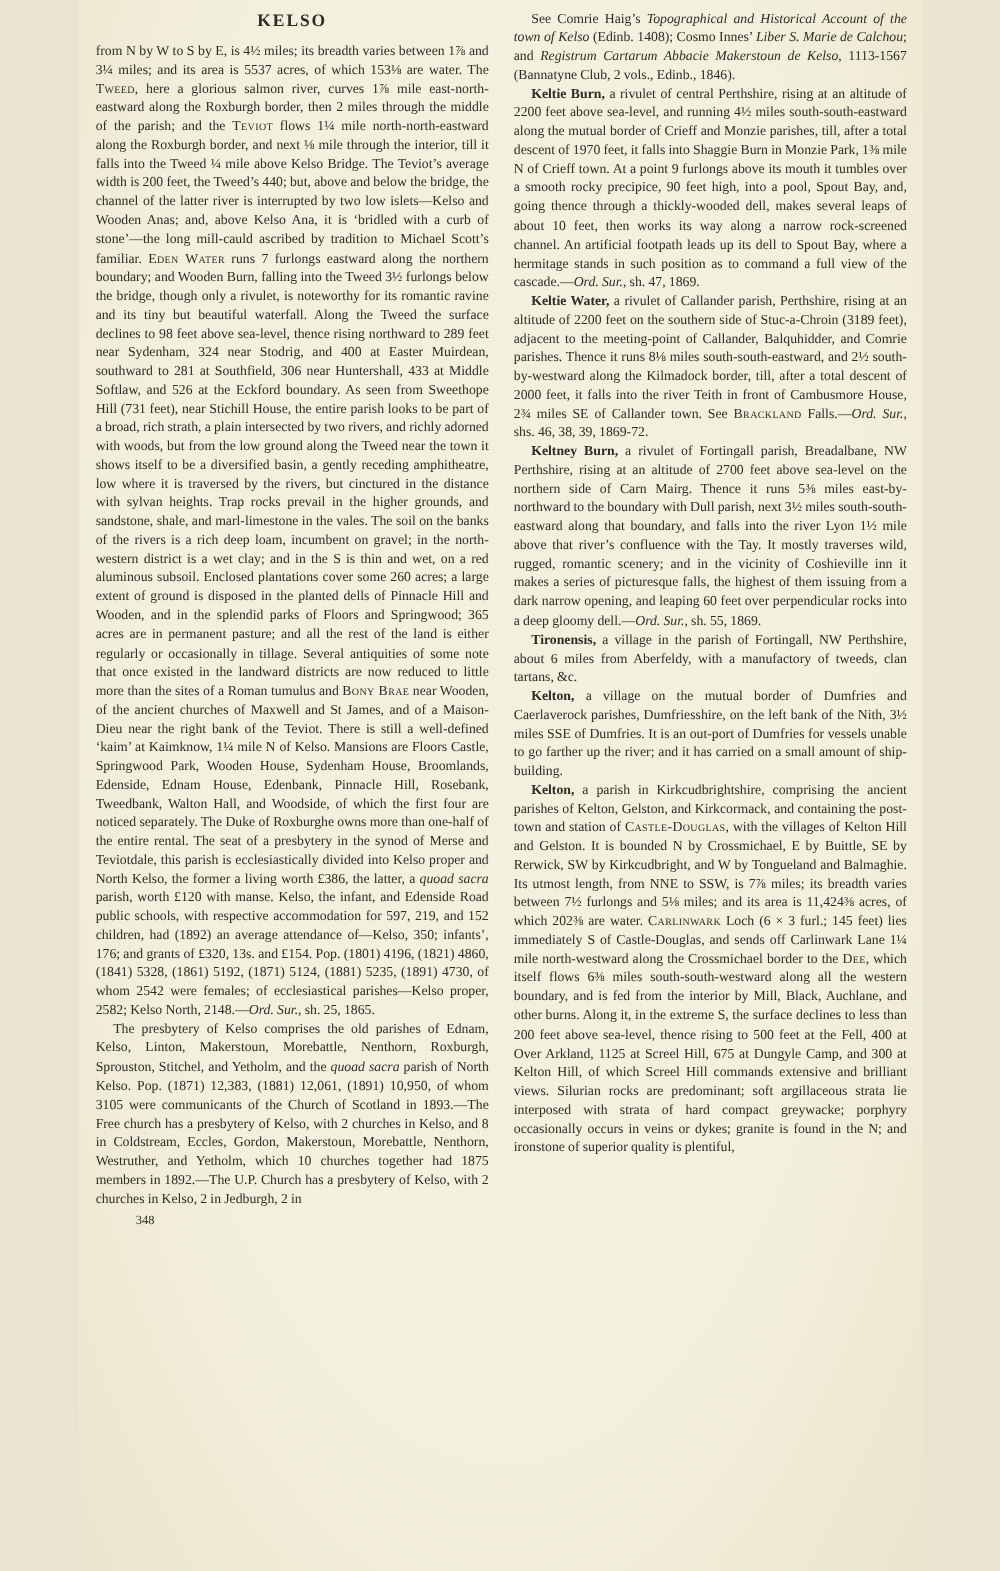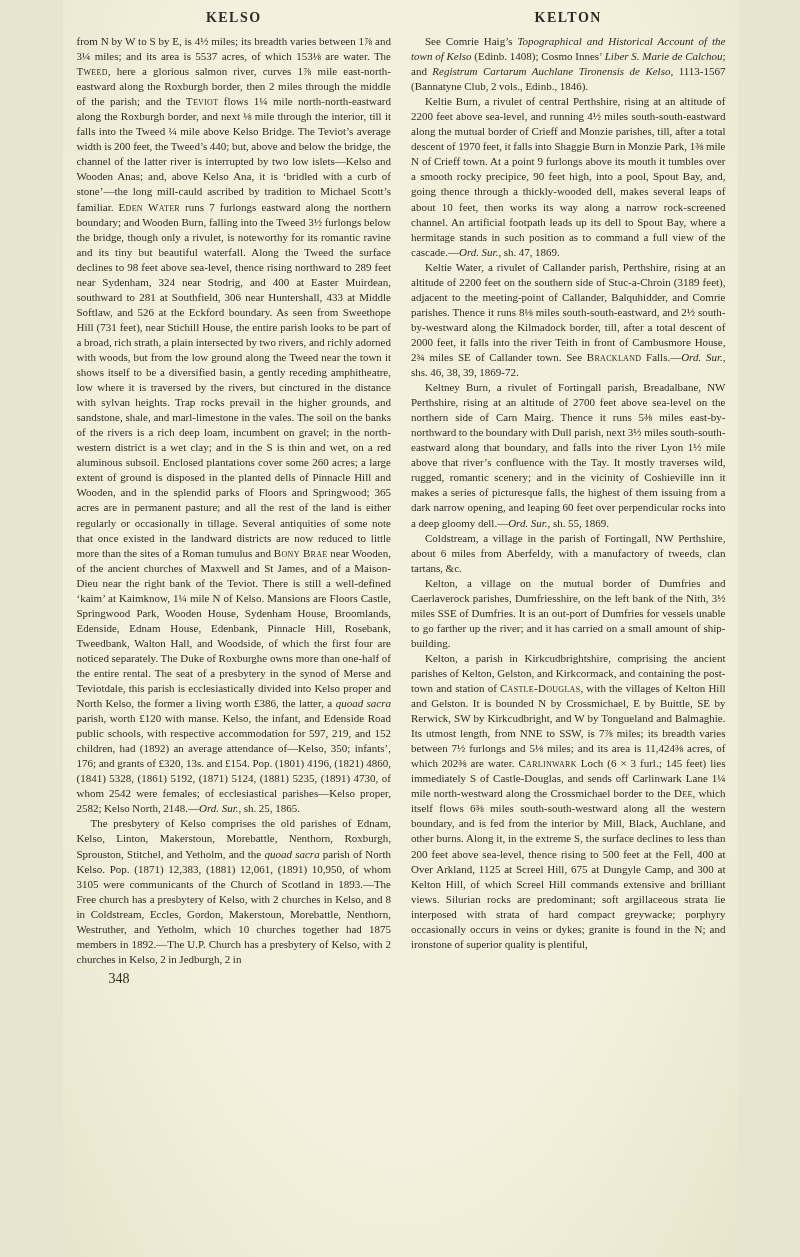--- a/index.html
+++ b/index.html
@@ -39,45 +39,44 @@
     font-size: 11px;
     line-height: 15.05px;
     text-align: justify;
     hyphens: auto;
     -webkit-hyphens: auto;
     word-spacing: -0.2px;
   }
   .para.indent { text-indent: 14px; }
   .sc { font-variant: small-caps; letter-spacing: 0.3px; }
   .it { font-style: italic; }
-  .b  { font-weight: normal; }
+  .b  { font-weight: bold; }
   .page-number {
-    font-size: 14px;
+    font-size: 10px;
     margin: 4px 0 0 32px;
   }
 </style>
 </head>
 <body>
 
 <div class="page">
   <div class="columns">
     <div class="column" id="col-left-wrap">
       <div class="col-header">KELSO</div>
       <div id="col-left">
           <p class="para"><span>from N by W to S by E, is 4½ miles; its breadth varies between 1⅞ and 3¼ miles; and its area is 5537 acres, of which 153⅛ are water. The </span><span class="sc">Tweed</span><span>, here a glorious salmon river, curves 1⅞ mile east-north-eastward along the Roxburgh border, then 2 miles through the middle of the parish; and the </span><span class="sc">Teviot</span><span> flows 1¼ mile north-north-eastward along the Roxburgh border, and next ⅛ mile through the interior, till it falls into the Tweed ¼ mile above Kelso Bridge. The Teviot’s average width is 200 feet, the Tweed’s 440; but, above and below the bridge, the channel of the latter river is interrupted by two low islets—Kelso and Wooden Anas; and, above Kelso Ana, it is ‘bridled with a curb of stone’—the long mill-cauld ascribed by tradition to Michael Scott’s familiar. </span><span class="sc">Eden Water</span><span> runs 7 furlongs eastward along the northern boundary; and Wooden Burn, falling into the Tweed 3½ furlongs below the bridge, though only a rivulet, is noteworthy for its romantic ravine and its tiny but beautiful waterfall. Along the Tweed the surface declines to 98 feet above sea-level, thence rising northward to 289 feet near Sydenham, 324 near Stodrig, and 400 at Easter Muirdean, southward to 281 at Southfield, 306 near Huntershall, 433 at Middle Softlaw, and 526 at the Eckford boundary. As seen from Sweethope Hill (731 feet), near Stichill House, the entire parish looks to be part of a broad, rich strath, a plain intersected by two rivers, and richly adorned with woods, but from the low ground along the Tweed near the town it shows itself to be a diversified basin, a gently receding amphitheatre, low where it is traversed by the rivers, but cinctured in the distance with sylvan heights. Trap rocks prevail in the higher grounds, and sandstone, shale, and marl-limestone in the vales. The soil on the banks of the rivers is a rich deep loam, incumbent on gravel; in the north-western district is a wet clay; and in the S is thin and wet, on a red aluminous subsoil. Enclosed plantations cover some 260 acres; a large extent of ground is disposed in the planted dells of Pinnacle Hill and Wooden, and in the splendid parks of Floors and Springwood; 365 acres are in permanent pasture; and all the rest of the land is either regularly or occasionally in tillage. Several antiquities of some note that once existed in the landward districts are now reduced to little more than the sites of a Roman tumulus and </span><span class="sc">Bony Brae</span><span> near Wooden, of the ancient churches of Maxwell and St James, and of a Maison-Dieu near the right bank of the Teviot. There is still a well-defined ‘kaim’ at Kaimknow, 1¼ mile N of Kelso. Mansions are Floors Castle, Springwood Park, Wooden House, Sydenham House, Broomlands, Edenside, Ednam House, Edenbank, Pinnacle Hill, Rosebank, Tweedbank, Walton Hall, and Woodside, of which the first four are noticed separately. The Duke of Roxburghe owns more than one-half of the entire rental. The seat of a presbytery in the synod of Merse and Teviotdale, this parish is ecclesiastically divided into Kelso proper and North Kelso, the former a living worth £386, the latter, a </span><span class="it">quoad sacra</span><span> parish, worth £120 with manse. Kelso, the infant, and Edenside Road public schools, with respective accommodation for 597, 219, and 152 children, had (1892) an average attendance of—Kelso, 350; infants’, 176; and grants of £320, 13s. and £154. Pop. (1801) 4196, (1821) 4860, (1841) 5328, (1861) 5192, (1871) 5124, (1881) 5235, (1891) 4730, of whom 2542 were females; of ecclesiastical parishes—Kelso proper, 2582; Kelso North, 2148.—</span><span class="it">Ord. Sur.</span><span>, sh. 25, 1865.</span></p>
           <p class="para indent"><span>The presbytery of Kelso comprises the old parishes of Ednam, Kelso, Linton, Makerstoun, Morebattle, Nenthorn, Roxburgh, Sprouston, Stitchel, and Yetholm, and the </span><span class="it">quoad sacra</span><span> parish of North Kelso. Pop. (1871) 12,383, (1881) 12,061, (1891) 10,950, of whom 3105 were communicants of the Church of Scotland in 1893.—The Free church has a presbytery of Kelso, with 2 churches in Kelso, and 8 in Coldstream, Eccles, Gordon, Makerstoun, Morebattle, Nenthorn, Westruther, and Yetholm, which 10 churches together had 1875 members in 1892.—The U.P. Church has a presbytery of Kelso, with 2 churches in Kelso, 2 in Jedburgh, 2 in</span></p>
         </div>
       <div class="page-number">348</div>
     </div>
     <div class="column" id="col-right-wrap">
-      <div class="col-header">KELTON</div>
       <div id="col-right">
-          <p class="para indent"><span>See Comrie Haig’s </span><span class="it">Topographical and Historical Account of the town of Kelso</span><span> (Edinb. 1408); Cosmo Innes’ </span><span class="it">Liber S. Marie de Calchou</span><span>; and </span><span class="it">Registrum Cartarum Auchlane Tironensis de Kelso</span><span>, 1113-1567 (Bannatyne Club, 2 vols., Edinb., 1846).</span></p>
+          <p class="para indent"><span>See Comrie Haig’s </span><span class="it">Topographical and Historical Account of the town of Kelso</span><span> (Edinb. 1408); Cosmo Innes’ </span><span class="it">Liber S. Marie de Calchou</span><span>; and </span><span class="it">Registrum Cartarum Abbacie Makerstoun de Kelso</span><span>, 1113-1567 (Bannatyne Club, 2 vols., Edinb., 1846).</span></p>
           <p class="para indent"><span class="b">Keltie Burn,</span><span> a rivulet of central Perthshire, rising at an altitude of 2200 feet above sea-level, and running 4½ miles south-south-eastward along the mutual border of Crieff and Monzie parishes, till, after a total descent of 1970 feet, it falls into Shaggie Burn in Monzie Park, 1⅜ mile N of Crieff town. At a point 9 furlongs above its mouth it tumbles over a smooth rocky precipice, 90 feet high, into a pool, Spout Bay, and, going thence through a thickly-wooded dell, makes several leaps of about 10 feet, then works its way along a narrow rock-screened channel. An artificial footpath leads up its dell to Spout Bay, where a hermitage stands in such position as to command a full view of the cascade.—</span><span class="it">Ord. Sur.</span><span>, sh. 47, 1869.</span></p>
           <p class="para indent"><span class="b">Keltie Water,</span><span> a rivulet of Callander parish, Perthshire, rising at an altitude of 2200 feet on the southern side of Stuc-a-Chroin (3189 feet), adjacent to the meeting-point of Callander, Balquhidder, and Comrie parishes. Thence it runs 8⅛ miles south-south-eastward, and 2½ south-by-westward along the Kilmadock border, till, after a total descent of 2000 feet, it falls into the river Teith in front of Cambusmore House, 2¾ miles SE of Callander town. See </span><span class="sc">Brackland</span><span> Falls.—</span><span class="it">Ord. Sur.</span><span>, shs. 46, 38, 39, 1869-72.</span></p>
           <p class="para indent"><span class="b">Keltney Burn,</span><span> a rivulet of Fortingall parish, Breadalbane, NW Perthshire, rising at an altitude of 2700 feet above sea-level on the northern side of Carn Mairg. Thence it runs 5⅜ miles east-by-northward to the boundary with Dull parish, next 3½ miles south-south-eastward along that boundary, and falls into the river Lyon 1½ mile above that river’s confluence with the Tay. It mostly traverses wild, rugged, romantic scenery; and in the vicinity of Coshieville inn it makes a series of picturesque falls, the highest of them issuing from a dark narrow opening, and leaping 60 feet over perpendicular rocks into a deep gloomy dell.—</span><span class="it">Ord. Sur.</span><span>, sh. 55, 1869.</span></p>
-          <p class="para indent"><span class="b">Coldstream,</span><span> a village in the parish of Fortingall, NW Perthshire, about 6 miles from Aberfeldy, with a manufactory of tweeds, clan tartans, &amp;c.</span></p>
+          <p class="para indent"><span class="b">Tironensis,</span><span> a village in the parish of Fortingall, NW Perthshire, about 6 miles from Aberfeldy, with a manufactory of tweeds, clan tartans, &amp;c.</span></p>
           <p class="para indent"><span class="b">Kelton,</span><span> a village on the mutual border of Dumfries and Caerlaverock parishes, Dumfriesshire, on the left bank of the Nith, 3½ miles SSE of Dumfries. It is an out-port of Dumfries for vessels unable to go farther up the river; and it has carried on a small amount of ship-building.</span></p>
           <p class="para indent"><span class="b">Kelton,</span><span> a parish in Kirkcudbrightshire, comprising the ancient parishes of Kelton, Gelston, and Kirkcormack, and containing the post-town and station of </span><span class="sc">Castle-Douglas</span><span>, with the villages of Kelton Hill and Gelston. It is bounded N by Crossmichael, E by Buittle, SE by Rerwick, SW by Kirkcudbright, and W by Tongueland and Balmaghie. Its utmost length, from NNE to SSW, is 7⅞ miles; its breadth varies between 7½ furlongs and 5⅛ miles; and its area is 11,424⅜ acres, of which 202⅜ are water. </span><span class="sc">Carlinwark</span><span> Loch (6 × 3 furl.; 145 feet) lies immediately S of Castle-Douglas, and sends off Carlinwark Lane 1¼ mile north-westward along the Crossmichael border to the </span><span class="sc">Dee</span><span>, which itself flows 6⅜ miles south-south-westward along all the western boundary, and is fed from the interior by Mill, Black, Auchlane, and other burns. Along it, in the extreme S, the surface declines to less than 200 feet above sea-level, thence rising to 500 feet at the Fell, 400 at Over Arkland, 1125 at Screel Hill, 675 at Dungyle Camp, and 300 at Kelton Hill, of which Screel Hill commands extensive and brilliant views. Silurian rocks are predominant; soft argillaceous strata lie interposed with strata of hard compact greywacke; porphyry occasionally occurs in veins or dykes; granite is found in the N; and ironstone of superior quality is plentiful,</span></p>
         </div>
     </div>
   </div>
 </div>
 
 </body></html>

